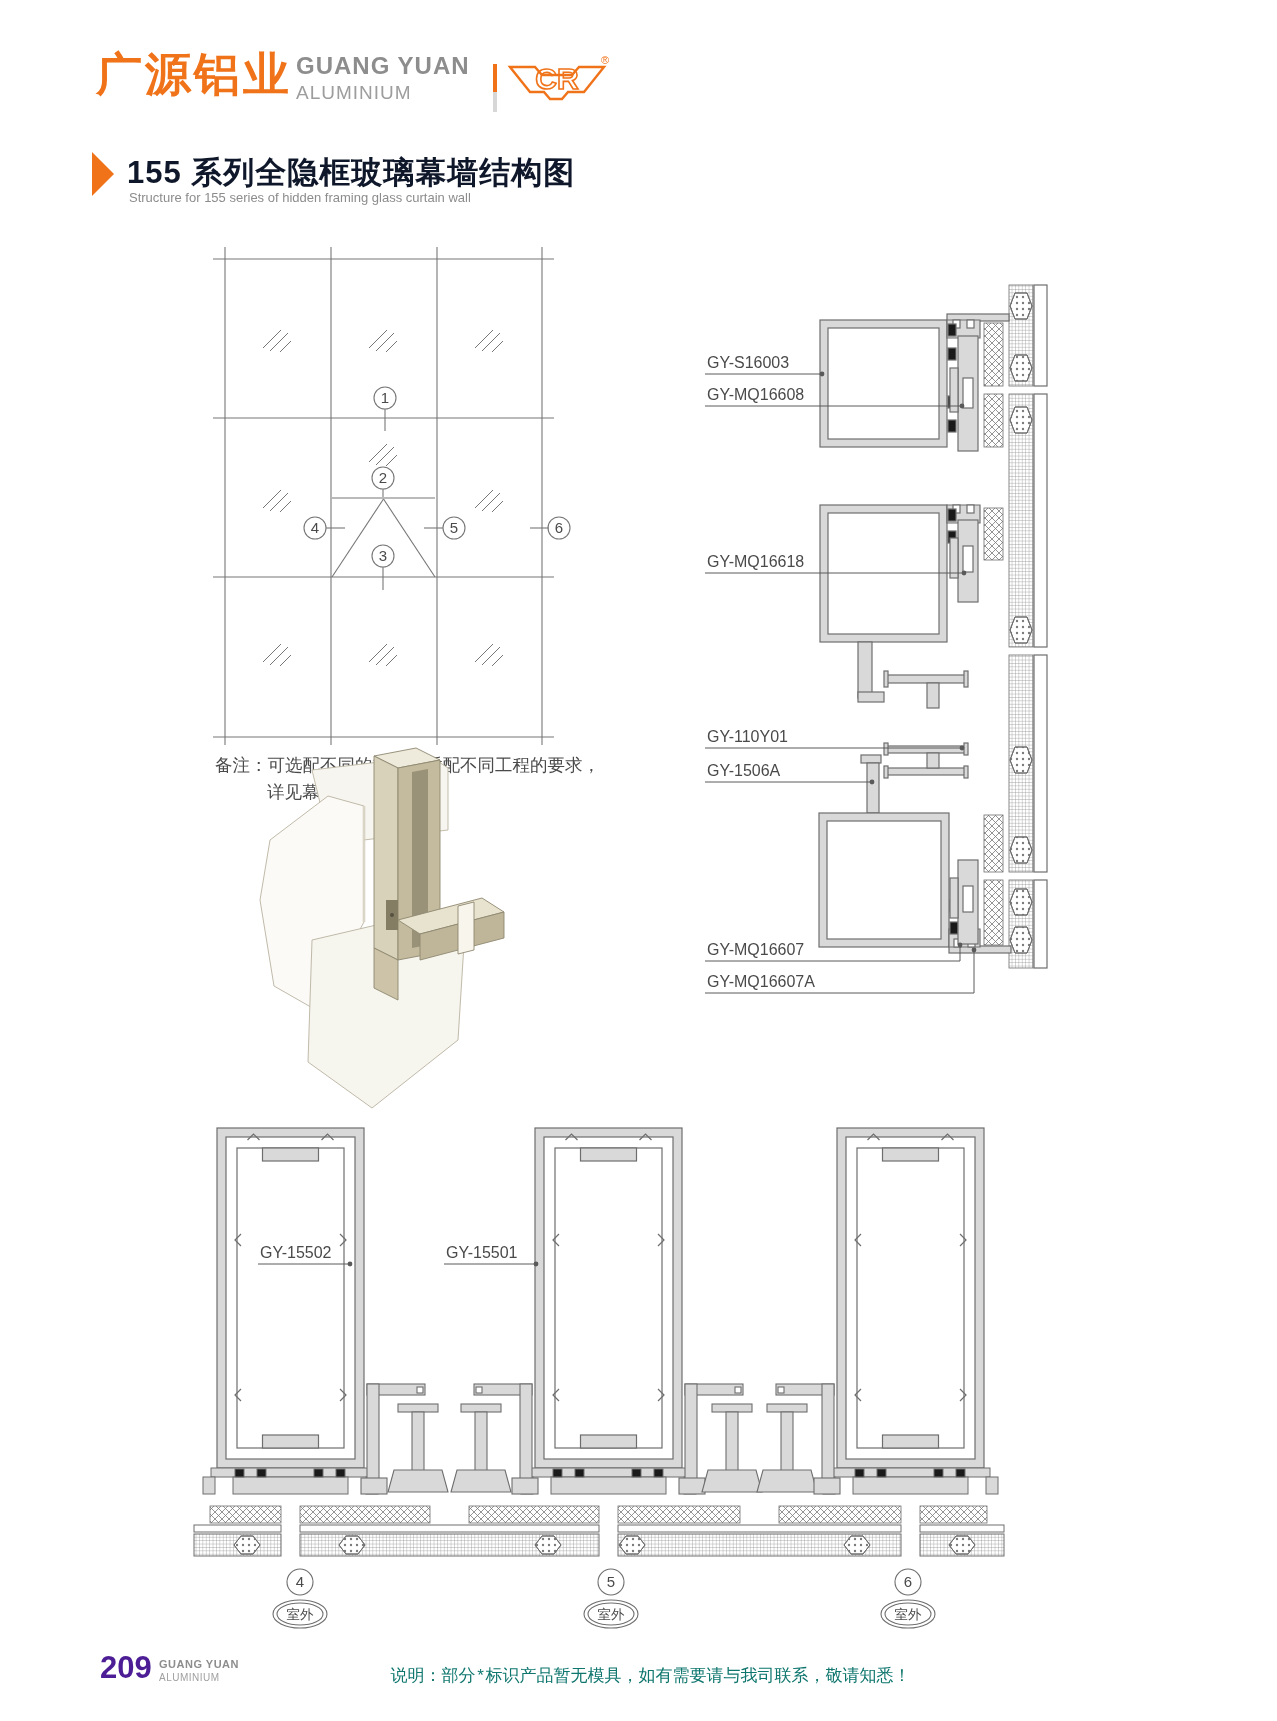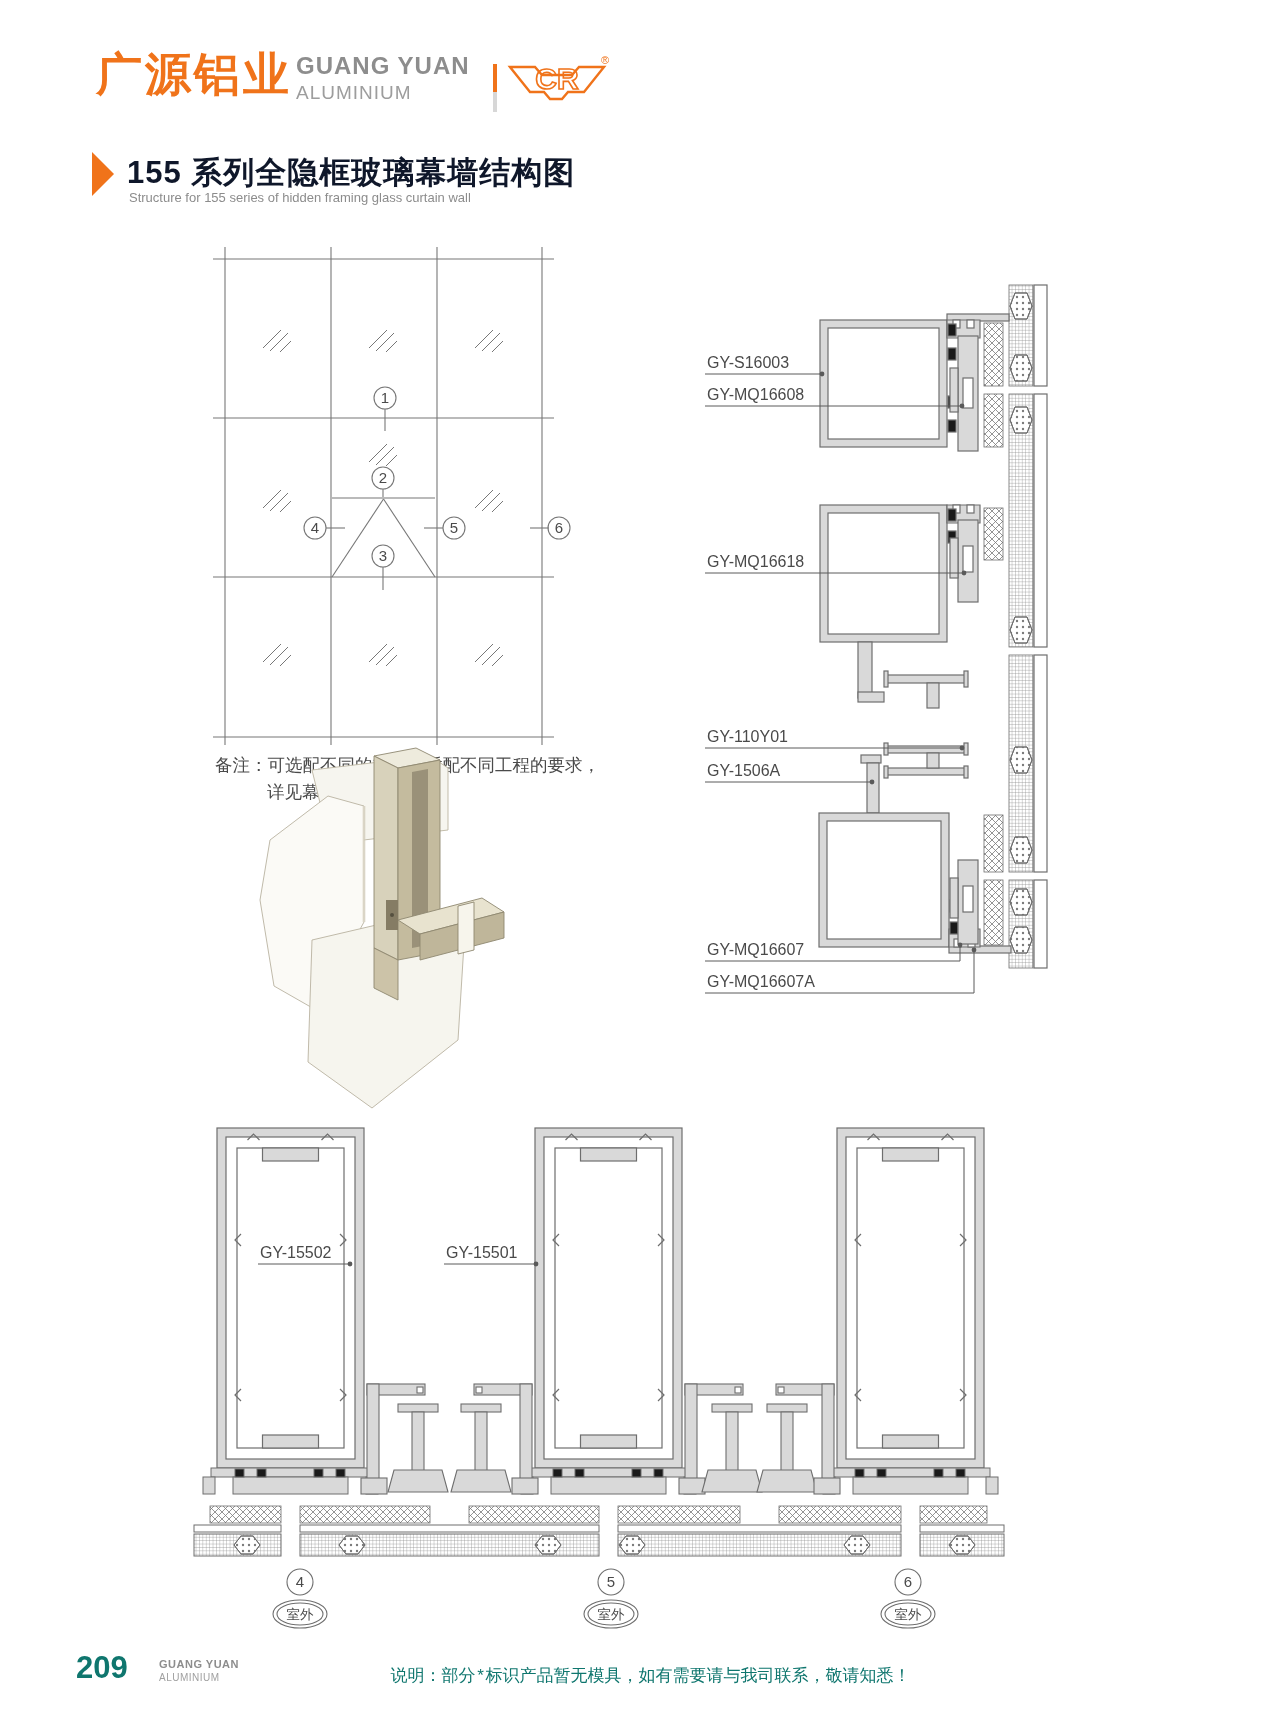--- a/index.html
+++ b/index.html
@@ -14,21 +14,21 @@
   .brand-divider-g{left:481px;top:92px;width:4px;height:20px;background:#d7d7d7;}
   
   .title-tri{left:80px;top:152px;width:0;height:0;border-left:22px solid #f0731a;
              border-top:22px solid transparent;border-bottom:22px solid transparent;}
   .page-title{left:115px;top:152px;font-size:31px;font-weight:bold;color:#0f172a;letter-spacing:1px;}
   .page-sub{left:117px;top:190px;font-size:13px;color:#8c8c8c;}
   
   .note{left:203px;top:752px;font-size:17.5px;color:#4a4a4a;line-height:27px;}
   .note .l2{padding-left:52px;}
   
-  .foot-page{left:64px;top:1650px;font-size:31px;font-weight:bold;color:#0f766e;}
+  .foot-page{left:88px;top:1650px;font-size:31px;font-weight:bold;color:#4c1d95;}
   .foot-brand-top{left:147px;top:1658px;font-size:11px;font-weight:bold;color:#8d8d8d;letter-spacing:.5px;}
   .foot-brand-bot{left:147px;top:1672px;font-size:10px;color:#a0a0a0;letter-spacing:.5px;}
   .foot-note{left:0;top:1664px;width:1277px;text-align:center;font-size:17px;color:#0f766e;font-family:Liberation Mono, monospace;}
   svg{position:absolute;left:0;top:0;}
   svg text{font-family:"Liberation Sans",sans-serif;}
   .lbl{font-size:16px;fill:#4a4a4a;}
   .digit{font-size:15px;fill:#4a4a4a;text-anchor:middle;}
   .loc{font-size:13.5px;fill:#4a4a4a;text-anchor:middle;}
 </style>
 </head>

